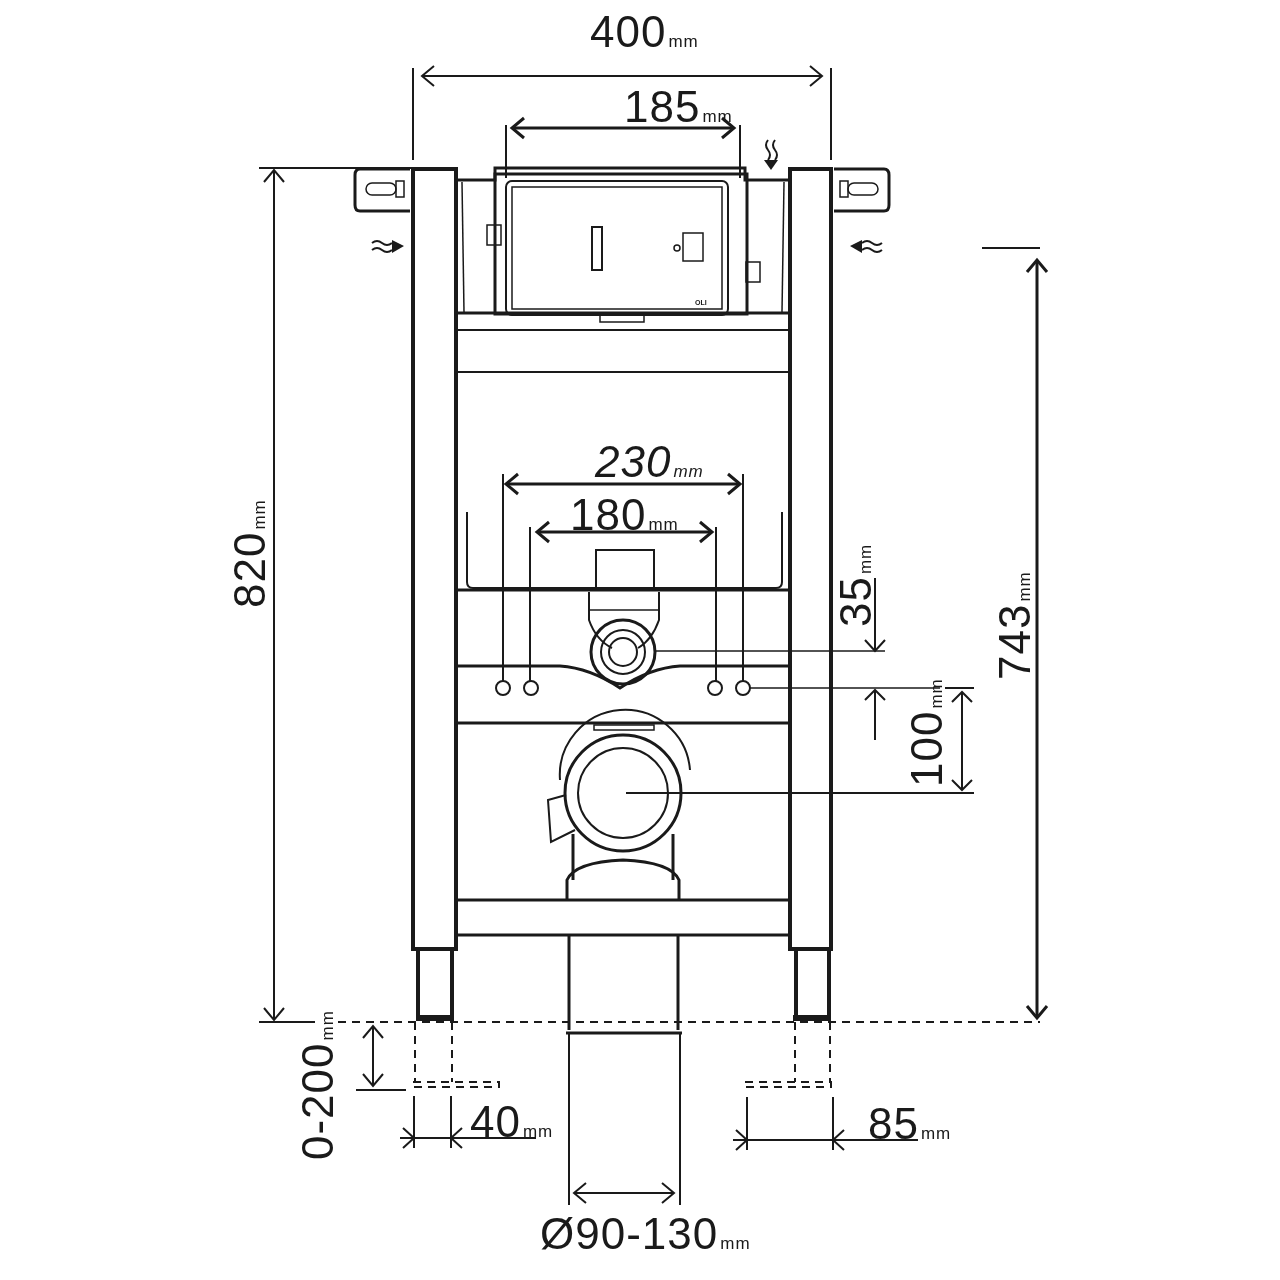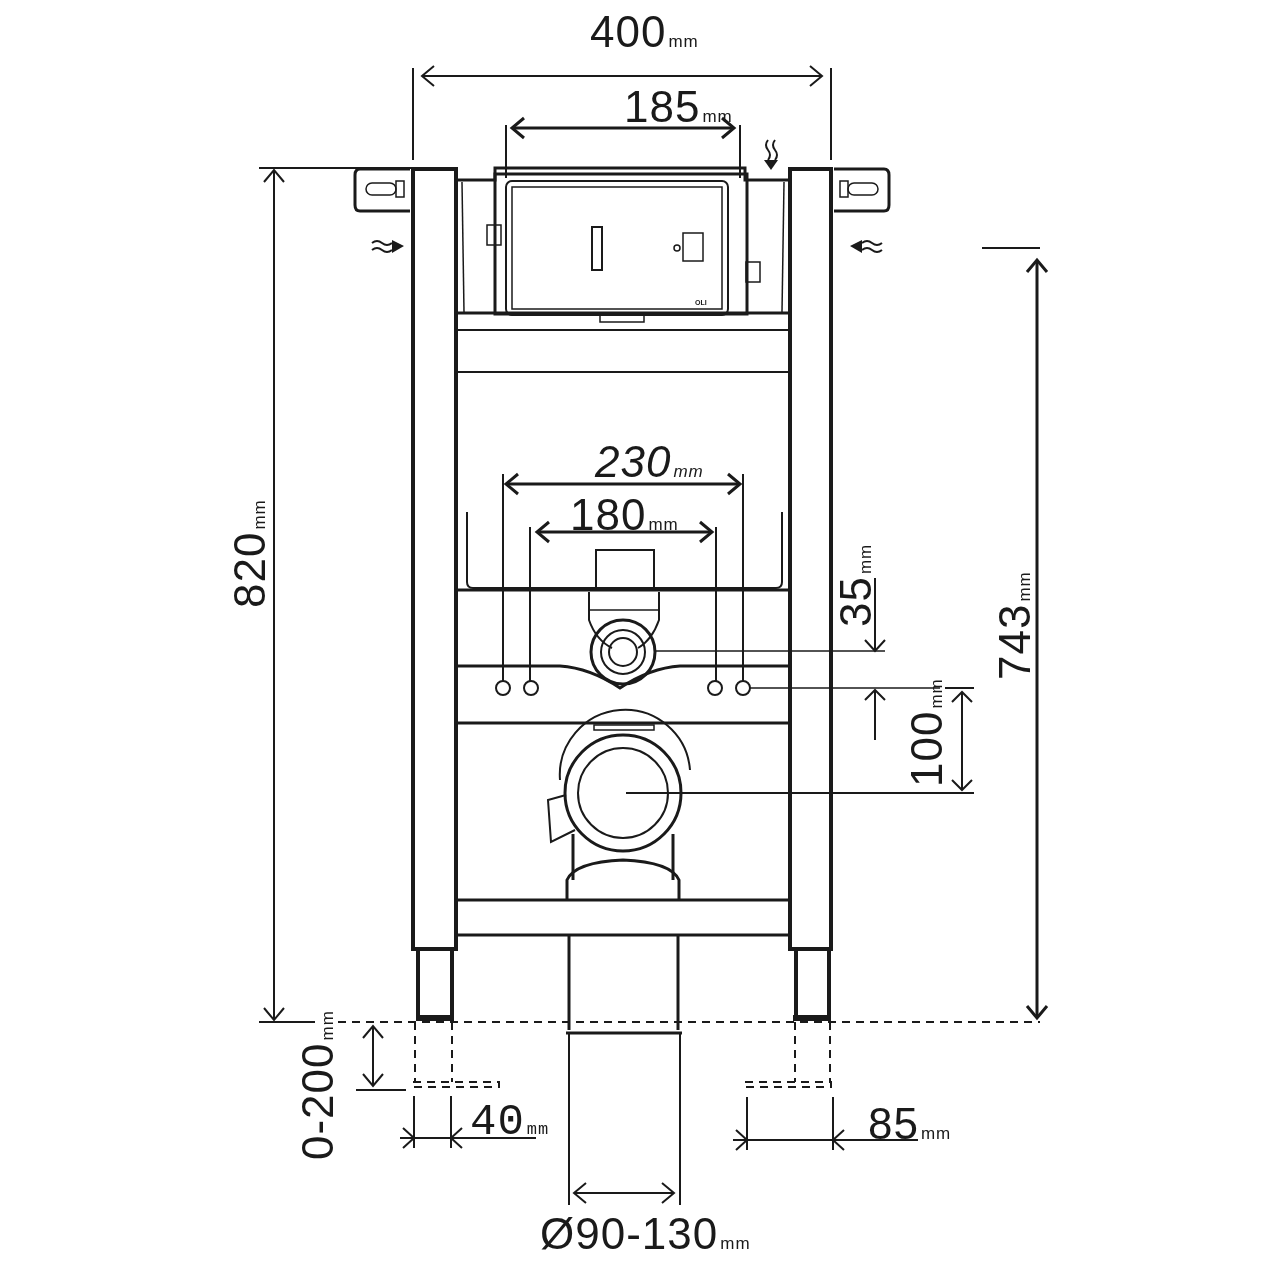--- a/index.html
+++ b/index.html
@@ -225,15 +225,15 @@
 
 <div class="lbl big" style="left:590px;top:10px;"><span>400</span><span class="unit">mm</span></div>
 <div class="lbl big" style="left:624px;top:85px;"><span>185</span><span class="unit">mm</span></div>
 <div class="lbl big" style="left:595px;top:440px;font-style:italic;"><span>230</span><span class="unit">mm</span></div>
 <div class="lbl big" style="left:570px;top:493px;"><span>180</span><span class="unit">mm</span></div>
 <div class="lbl big rot" style="left:228px;top:608px;"><span>820</span><span class="unit">mm</span></div>
 <div class="lbl big rot" style="left:834px;top:627px;"><span>35</span><span class="unit">mm</span></div>
 <div class="lbl big rot" style="left:905px;top:787px;"><span>100</span><span class="unit">mm</span></div>
 <div class="lbl big rot" style="left:993px;top:680px;"><span>743</span><span class="unit">mm</span></div>
 <div class="lbl big rot" style="left:296px;top:1160px;"><span>0-200</span><span class="unit">mm</span></div>
-<div class="lbl big" style="left:470px;top:1100px;font-family:Liberation Mono, monospace;"><span>40</span><span class="unit">mm</span></div>
+<div class="lbl big" style="left:470px;top:1100px;"><span>40</span><span class="unit">mm</span></div>
 <div class="lbl big" style="left:868px;top:1102px;"><span>85</span><span class="unit">mm</span></div>
 <div class="lbl big" style="left:540px;top:1212px;"><span>Ø90-130</span><span class="unit">mm</span></div>
 
 </body></html>

